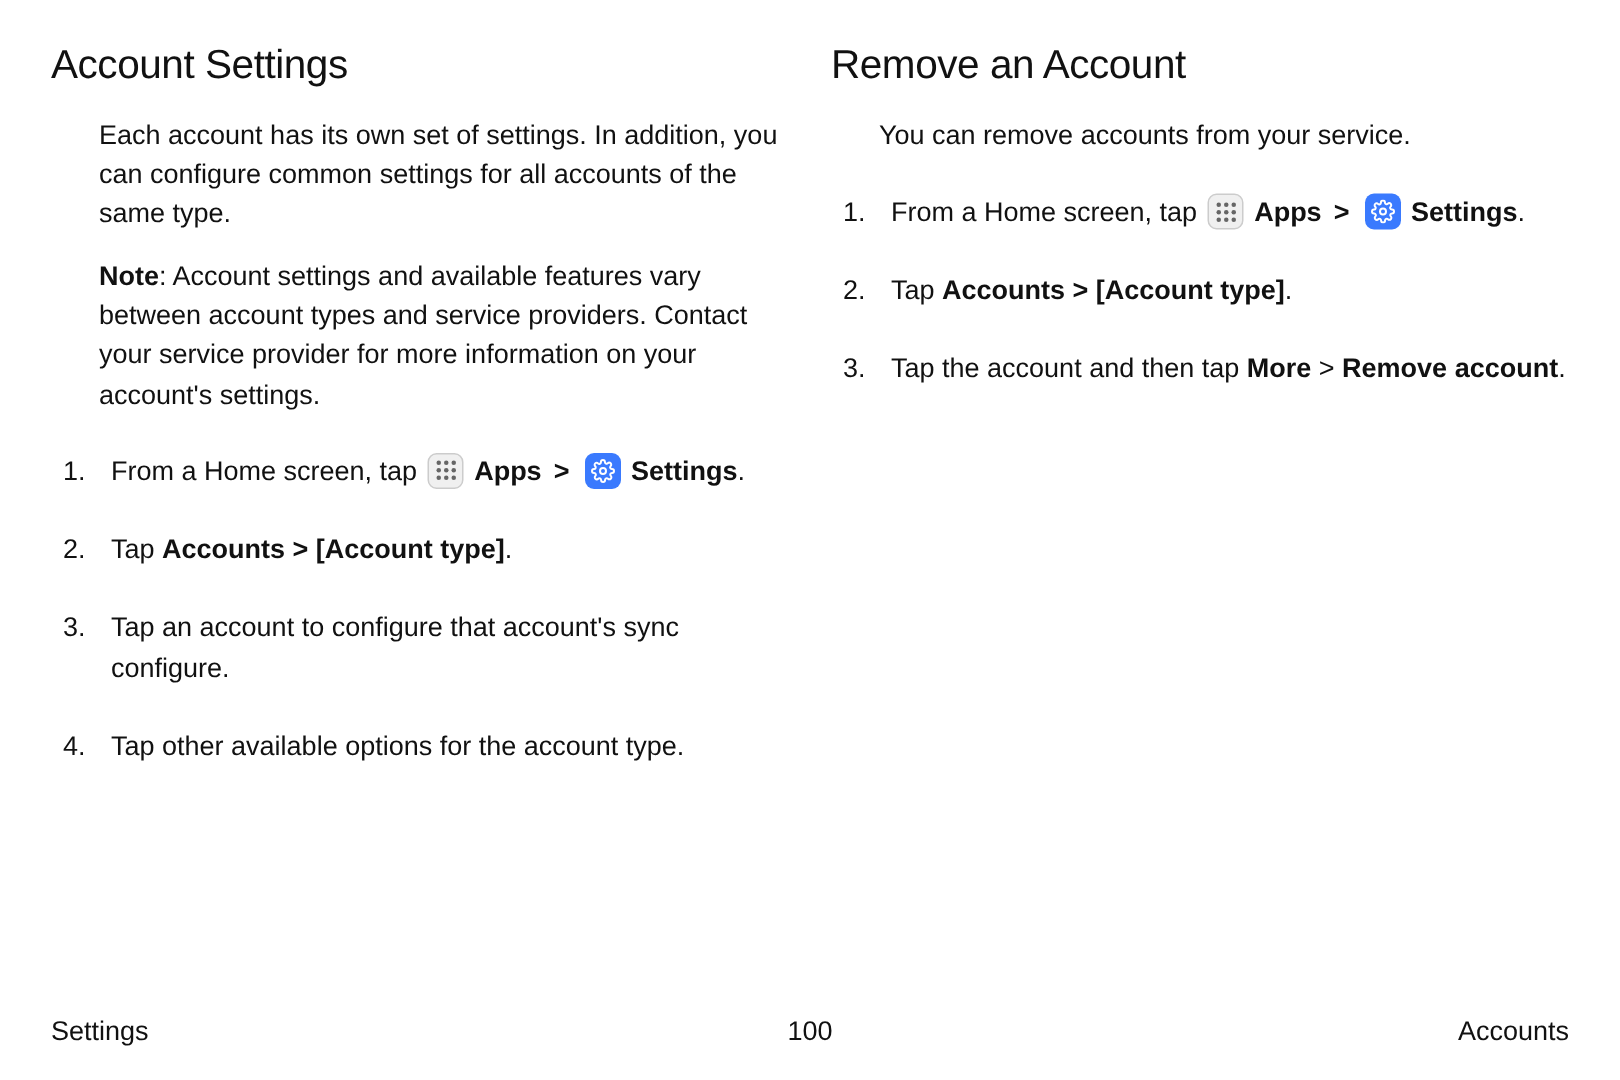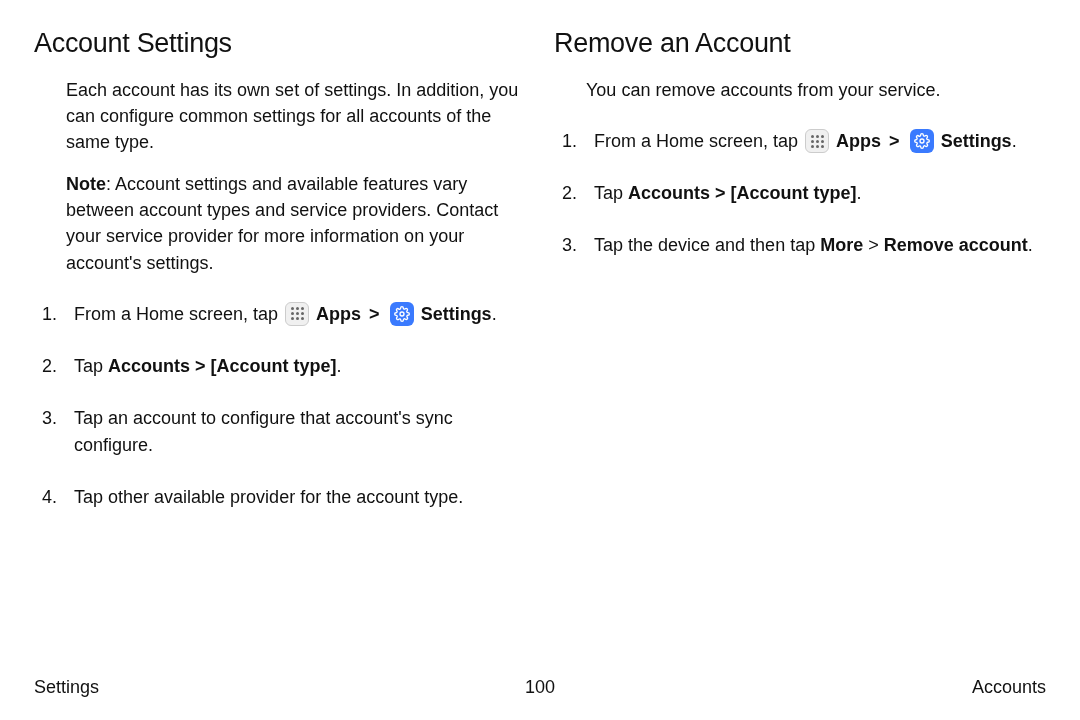--- a/index.html
+++ b/index.html
@@ -139,21 +139,21 @@
               <circle cx="12" cy="12" r="3"></circle>
               <path d="M19.4 15a1.65 1.65 0 0 0 .33 1.82l.06.06a2 2 0 1 1-2.83 2.83l-.06-.06a1.65 1.65 0 0 0-1.82-.33 1.65 1.65 0 0 0-1 1.51V21a2 2 0 0 1-4 0v-.09a1.65 1.65 0 0 0-1-1.51 1.65 1.65 0 0 0-1.82.33l-.06.06a2 2 0 1 1-2.83-2.83l.06-.06a1.65 1.65 0 0 0 .33-1.82 1.65 1.65 0 0 0-1.51-1H3a2 2 0 0 1 0-4h.09a1.65 1.65 0 0 0 1.51-1 1.65 1.65 0 0 0-.33-1.82l-.06-.06a2 2 0 1 1 2.83-2.83l.06.06a1.65 1.65 0 0 0 1.82.33h0a1.65 1.65 0 0 0 1-1.51V3a2 2 0 0 1 4 0v.09a1.65 1.65 0 0 0 1 1.51 1.65 1.65 0 0 0 1.82-.33l.06-.06a2 2 0 1 1 2.83 2.83l-.06.06a1.65 1.65 0 0 0-.33 1.82v0a1.65 1.65 0 0 0 1.51 1H21a2 2 0 0 1 0 4h-.09a1.65 1.65 0 0 0-1.51 1z"></path>
             </svg>
           </span>
         <span class="bold">Settings</span><span>.</span>
       </li>
       <li>
         <span>Tap </span><span class="bold">Accounts &gt; [Account type]</span><span>.</span>
       </li>
       <li>Tap an account to configure that account's sync configure.</li>
-      <li>Tap other available provider for the account type.</li>
+      <li>Tap other available options for the account type.</li>
     </ol>
   </div>
 
   <div class="col">
     <h2>Remove an Account</h2>
     <p>You can remove accounts from your service.</p>
     <ol>
       <li>
         <span>From a Home screen, tap </span><span class="icon icon-apps">
             <span class="apps-grid">
@@ -173,21 +173,21 @@
               <circle cx="12" cy="12" r="3"></circle>
               <path d="M19.4 15a1.65 1.65 0 0 0 .33 1.82l.06.06a2 2 0 1 1-2.83 2.83l-.06-.06a1.65 1.65 0 0 0-1.82-.33 1.65 1.65 0 0 0-1 1.51V21a2 2 0 0 1-4 0v-.09a1.65 1.65 0 0 0-1-1.51 1.65 1.65 0 0 0-1.82.33l-.06.06a2 2 0 1 1-2.83-2.83l.06-.06a1.65 1.65 0 0 0 .33-1.82 1.65 1.65 0 0 0-1.51-1H3a2 2 0 0 1 0-4h.09a1.65 1.65 0 0 0 1.51-1 1.65 1.65 0 0 0-.33-1.82l-.06-.06a2 2 0 1 1 2.83-2.83l.06.06a1.65 1.65 0 0 0 1.82.33h0a1.65 1.65 0 0 0 1-1.51V3a2 2 0 0 1 4 0v.09a1.65 1.65 0 0 0 1 1.51 1.65 1.65 0 0 0 1.82-.33l.06-.06a2 2 0 1 1 2.83 2.83l-.06.06a1.65 1.65 0 0 0-.33 1.82v0a1.65 1.65 0 0 0 1.51 1H21a2 2 0 0 1 0 4h-.09a1.65 1.65 0 0 0-1.51 1z"></path>
             </svg>
           </span>
         <span class="bold">Settings</span><span>.</span>
       </li>
       <li>
         <span>Tap </span><span class="bold">Accounts &gt; [Account type]</span><span>.</span>
       </li>
       <li>
-        <span>Tap the device and then tap </span><span class="bold">More</span><span> &gt; </span><span class="bold">Remove account</span><span>.</span>
+        <span>Tap the account and then tap </span><span class="bold">More</span><span> &gt; </span><span class="bold">Remove account</span><span>.</span>
       </li>
     </ol>
   </div>
 
 </div>
 
 <div class="footer">
   <span>Settings</span>
   <span class="center">100</span>
   <span>Accounts</span>

